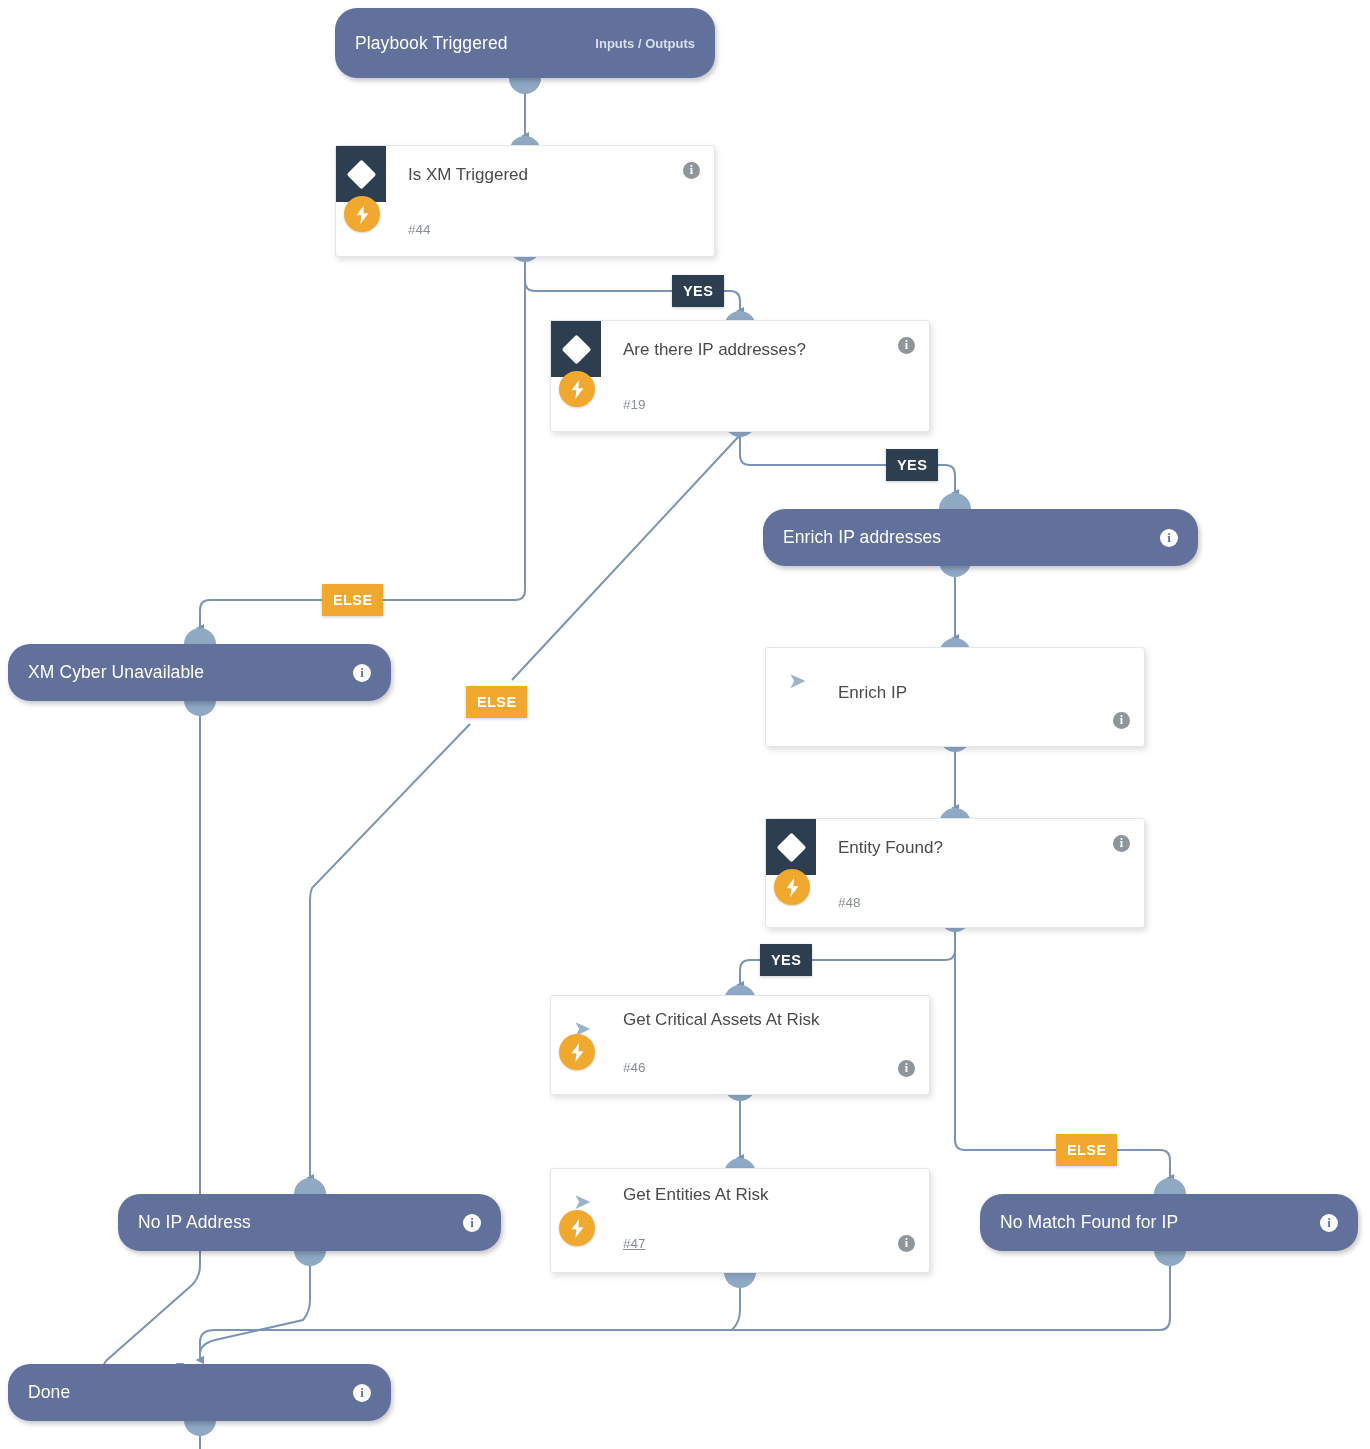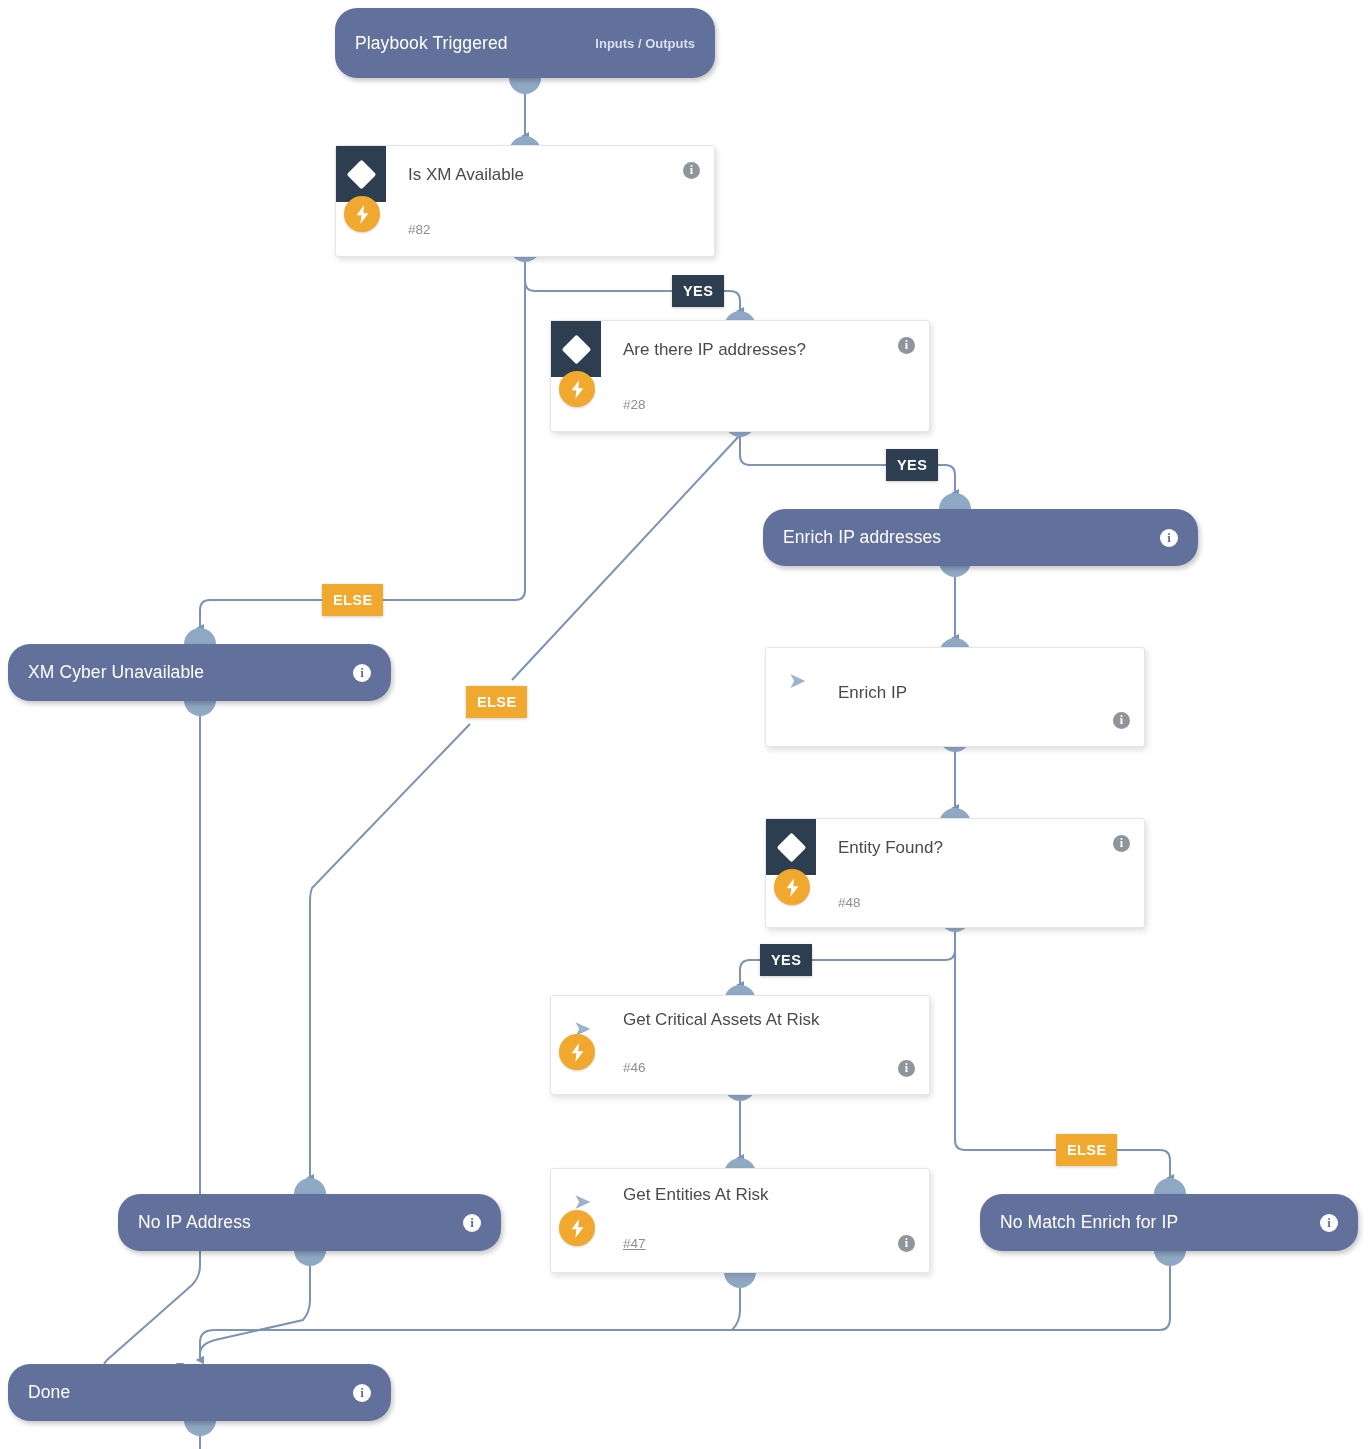--- a/index.html
+++ b/index.html
@@ -280,48 +280,48 @@
     <span class="pill-title">Playbook Triggered</span>
     <span class="pill-spacer"></span>
     <span class="io-label">Inputs / Outputs</span>
   </div>
 
   <div class="card" style="left:335px; top:145px; width:380px; height:112px;">
     <div class="card-top">
       <div class="cond-square">
         <div class="cond-diamond"></div>
       </div>
-      <div class="card-title">Is XM Available</div>
+      <div class="card-title">Is XM Triggered</div>
       <div class="info-badge on-card">i</div>
     </div>
     <div class="card-bottom">
       <div class="bolt">
         <svg viewBox="0 0 10 14" xmlns="http://www.w3.org/2000/svg">
             <path d="M6.2,0 L0.6,7.6 L4.2,7.6 L3.4,14 L9.4,6.1 L5.6,6.1 Z" fill="#ffffff"></path>
           </svg>
       </div>
-      <div class="card-id">#82</div>
+      <div class="card-id">#44</div>
     </div>
   </div>
 
   <div class="card" style="left:550px; top:320px; width:380px; height:112px;">
     <div class="card-top">
       <div class="cond-square">
         <div class="cond-diamond"></div>
       </div>
       <div class="card-title">Are there IP addresses?</div>
       <div class="info-badge on-card">i</div>
     </div>
     <div class="card-bottom">
       <div class="bolt">
         <svg viewBox="0 0 10 14" xmlns="http://www.w3.org/2000/svg">
             <path d="M6.2,0 L0.6,7.6 L4.2,7.6 L3.4,14 L9.4,6.1 L5.6,6.1 Z" fill="#ffffff"></path>
           </svg>
       </div>
-      <div class="card-id">#28</div>
+      <div class="card-id">#19</div>
     </div>
   </div>
 
   <div class="pill" style="left:763px; top:509px; width:435px; height:57px;">
     <span class="pill-title">Enrich IP addresses</span>
     <span class="pill-spacer"></span>
     <span class="info-badge on-pill">i</span>
   </div>
 
   <div class="pill" style="left:8px; top:644px; width:383px; height:57px;">
@@ -388,21 +388,21 @@
     </div>
   </div>
 
   <div class="pill" style="left:118px; top:1194px; width:383px; height:57px;">
     <span class="pill-title">No IP Address</span>
     <span class="pill-spacer"></span>
     <span class="info-badge on-pill">i</span>
   </div>
 
   <div class="pill" style="left:980px; top:1194px; width:378px; height:57px;">
-    <span class="pill-title">No Match Enrich for IP</span>
+    <span class="pill-title">No Match Found for IP</span>
     <span class="pill-spacer"></span>
     <span class="info-badge on-pill">i</span>
   </div>
 
   <div class="pill" style="left:8px; top:1364px; width:383px; height:57px;">
     <span class="pill-title">Done</span>
     <span class="pill-spacer"></span>
     <span class="info-badge on-pill">i</span>
   </div>
 

